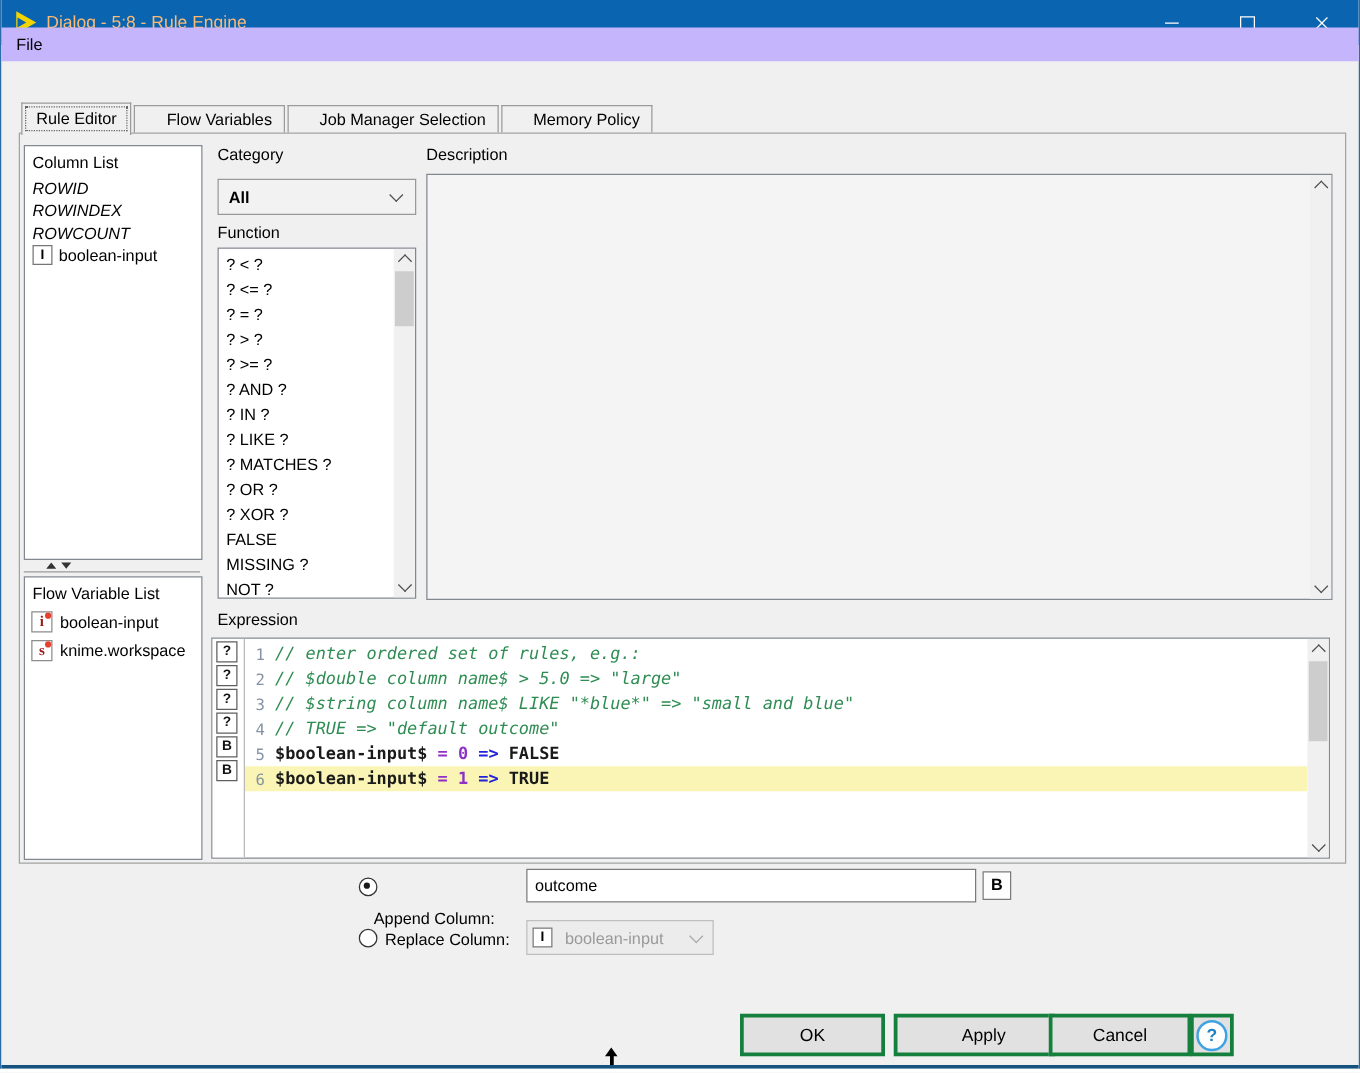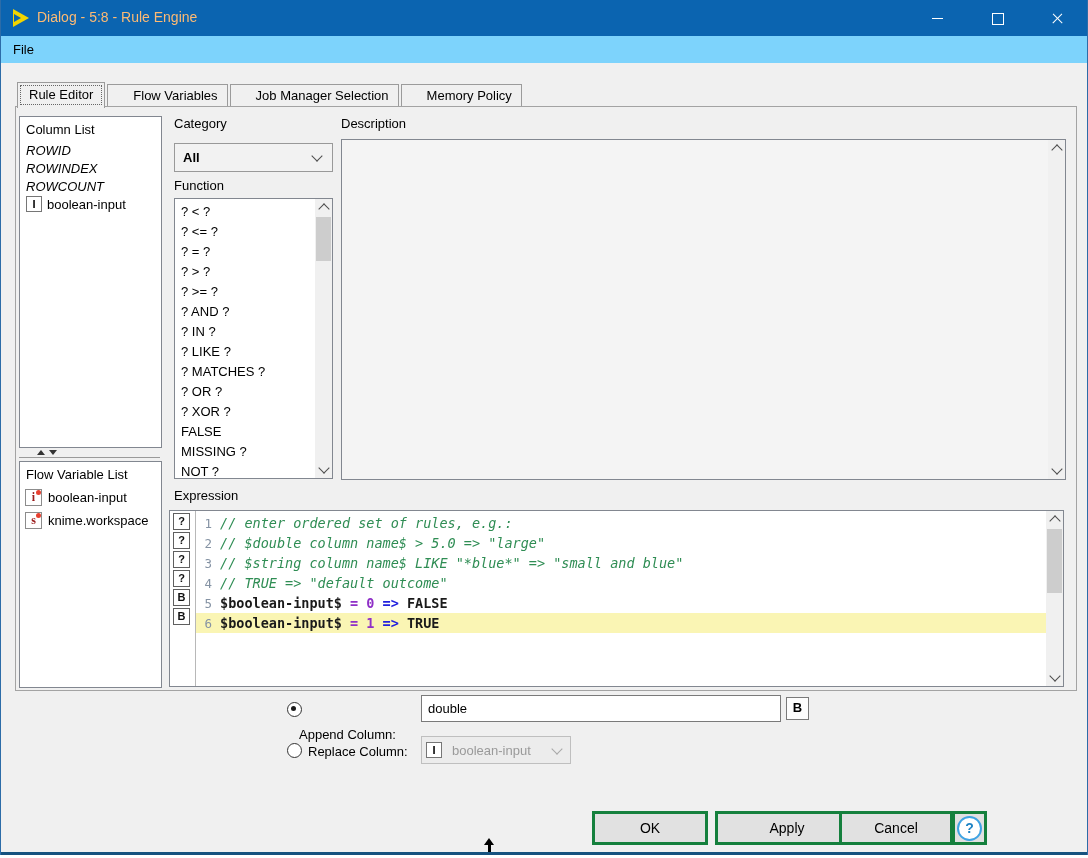--- a/index.html
+++ b/index.html
@@ -16,21 +16,21 @@
   .knime-logo-inner{position:absolute;left:-15px;top:-4px;width:0;height:0;
       border-top:4px solid transparent;border-bottom:4px solid transparent;border-left:7px solid #0b64b0;}
   .win-btn{position:absolute;top:0;width:60px;height:36px;}
   .glyph-min{position:absolute;left:25px;top:18px;width:11px;height:1px;background:#fff;}
   .glyph-max{position:absolute;left:25px;top:13px;width:10px;height:10px;border:1px solid #fff;}
   .glyph-x{position:absolute;left:24px;top:18px;width:13px;height:1.4px;background:#fff;}
   .glyph-x.a{transform:rotate(45deg);}
   .glyph-x.b{transform:rotate(-45deg);}
 
   
-  .menubar{position:absolute;left:0;top:36px;width:100%;height:27px;background:#7dd3fc;}
+  .menubar{position:absolute;left:0;top:22px;width:100%;height:27px;background:#c4b5fd;}
   .menu-item{position:absolute;left:8px;top:5px;font-size:13px;color:#000;padding:1px 4px;}
 
   
   .tabbar{position:absolute;left:16px;top:84px;height:23px;display:flex;align-items:flex-end;}
   .tab{font-size:13px;color:#000;background:#f0f0f0;border:1px solid #9b9b9b;border-bottom:none;
        padding:3px 9px 4px 25px;margin-right:2px;position:relative;}
   .tab.active{padding:4px 11px 6px 11px;outline:1px dotted #666;outline-offset:-4px;z-index:3;margin-bottom:-1px;}
 
   .main-panel{position:absolute;left:14px;top:106px;width:1060px;height:583px;border:1px solid #a3a3a3;background:#f0f0f0;}
 
@@ -267,21 +267,21 @@
       <div class="sb-thumb" style="top:18px;height:64px;"></div>
       <div class="sb-btn" style="bottom:0;">
           <span class="chev down"></span>
         </div>
     </div>
   </div>
 
   <div class="radio sel" style="left:286px;top:702px;"></div>
   <div class="lbl" style="left:298px;top:703px;margin-top:24px;">Append Column:</div>
   <div class="textfield" style="left:420px;top:695px;width:352px;height:25px;">
-    <span>double</span>
+    <span>outcome</span>
   </div>
   <div class="b-btn" style="left:785px;top:697px;">B</div>
 
   <div class="radio" style="left:286px;top:743px;"></div>
   <div class="lbl" style="left:307px;top:744px;">Replace Column:</div>
   <div class="combo disabled" style="left:420px;top:736px;width:148px;height:26px;">
     <span class="col-icon" style="margin-left:4px;">I</span>
     <span style="flex:1;padding-left:5px;color:#9a9a9a;font-size:13px;">boolean-input</span>
     <span class="chev down gray" style="margin-right:9px;"></span>
   </div>

